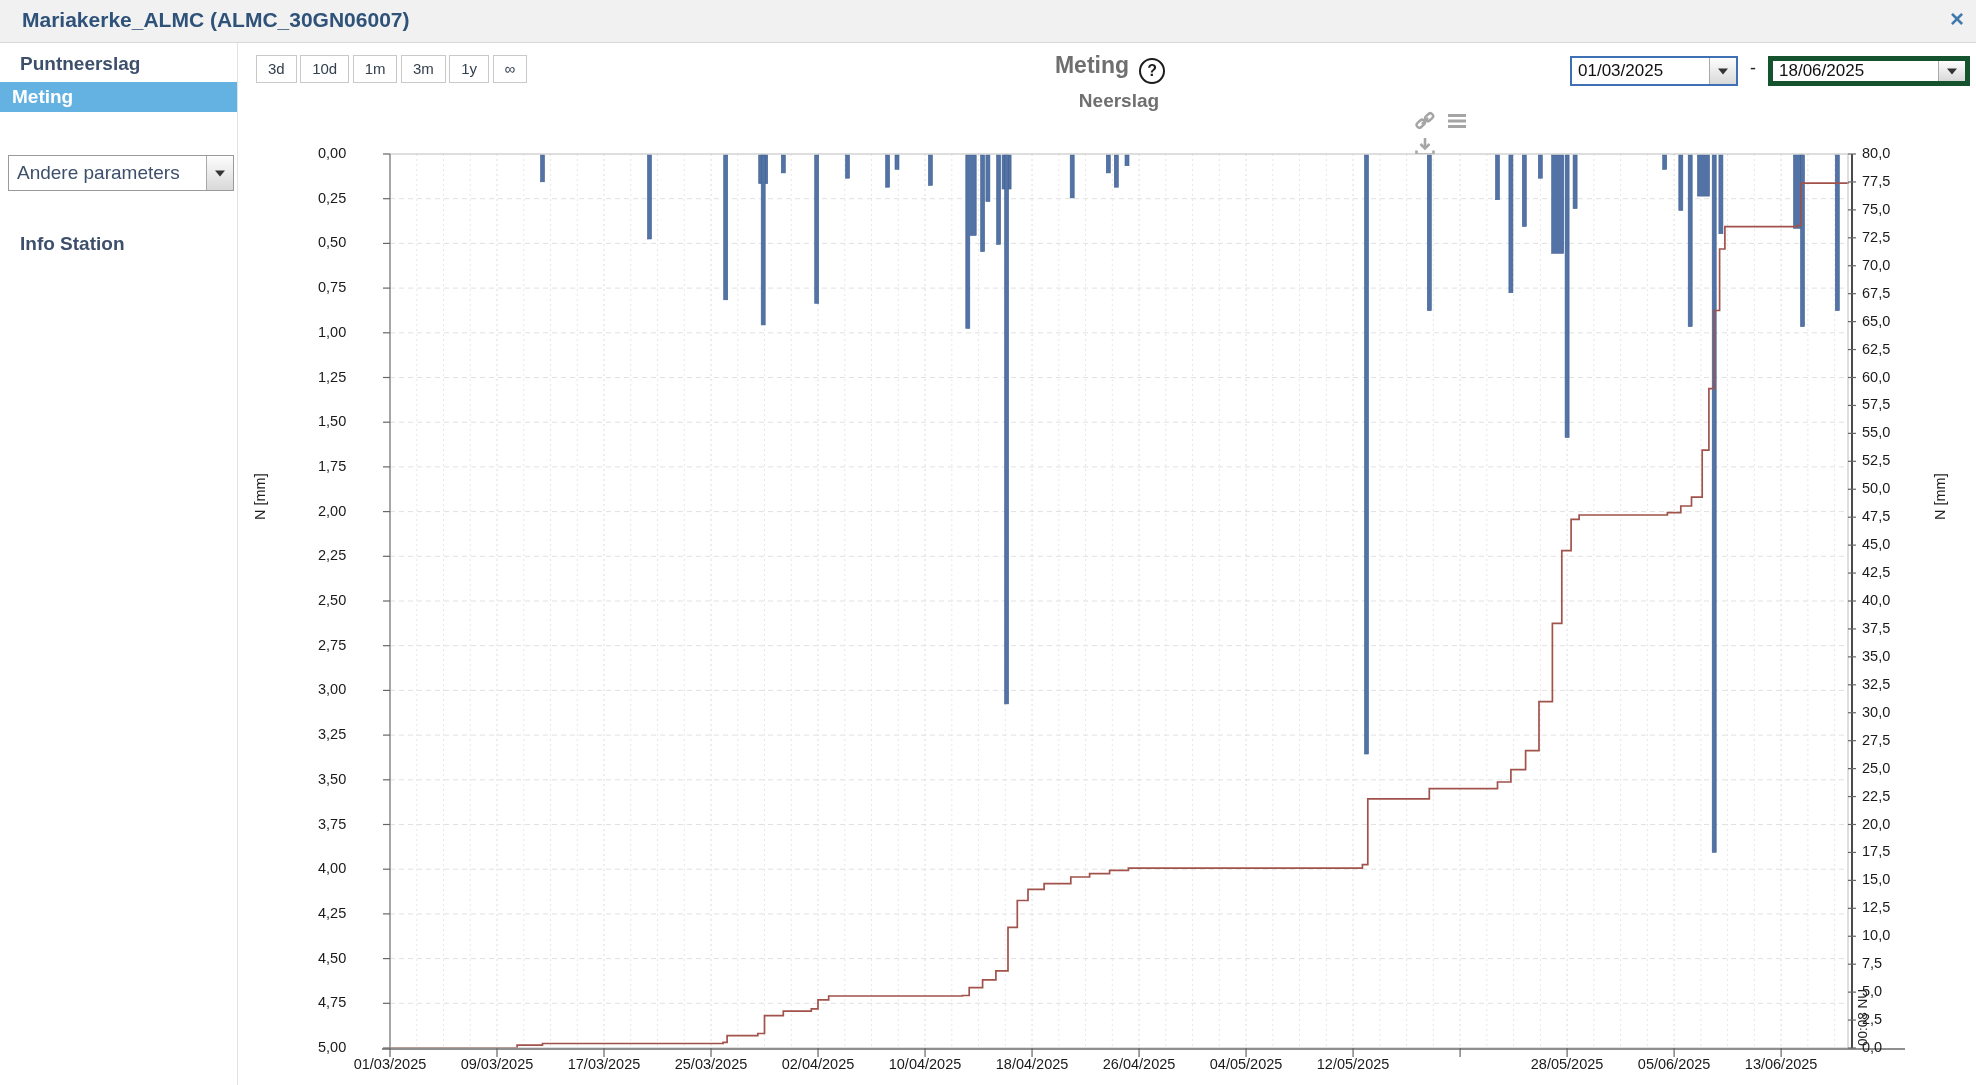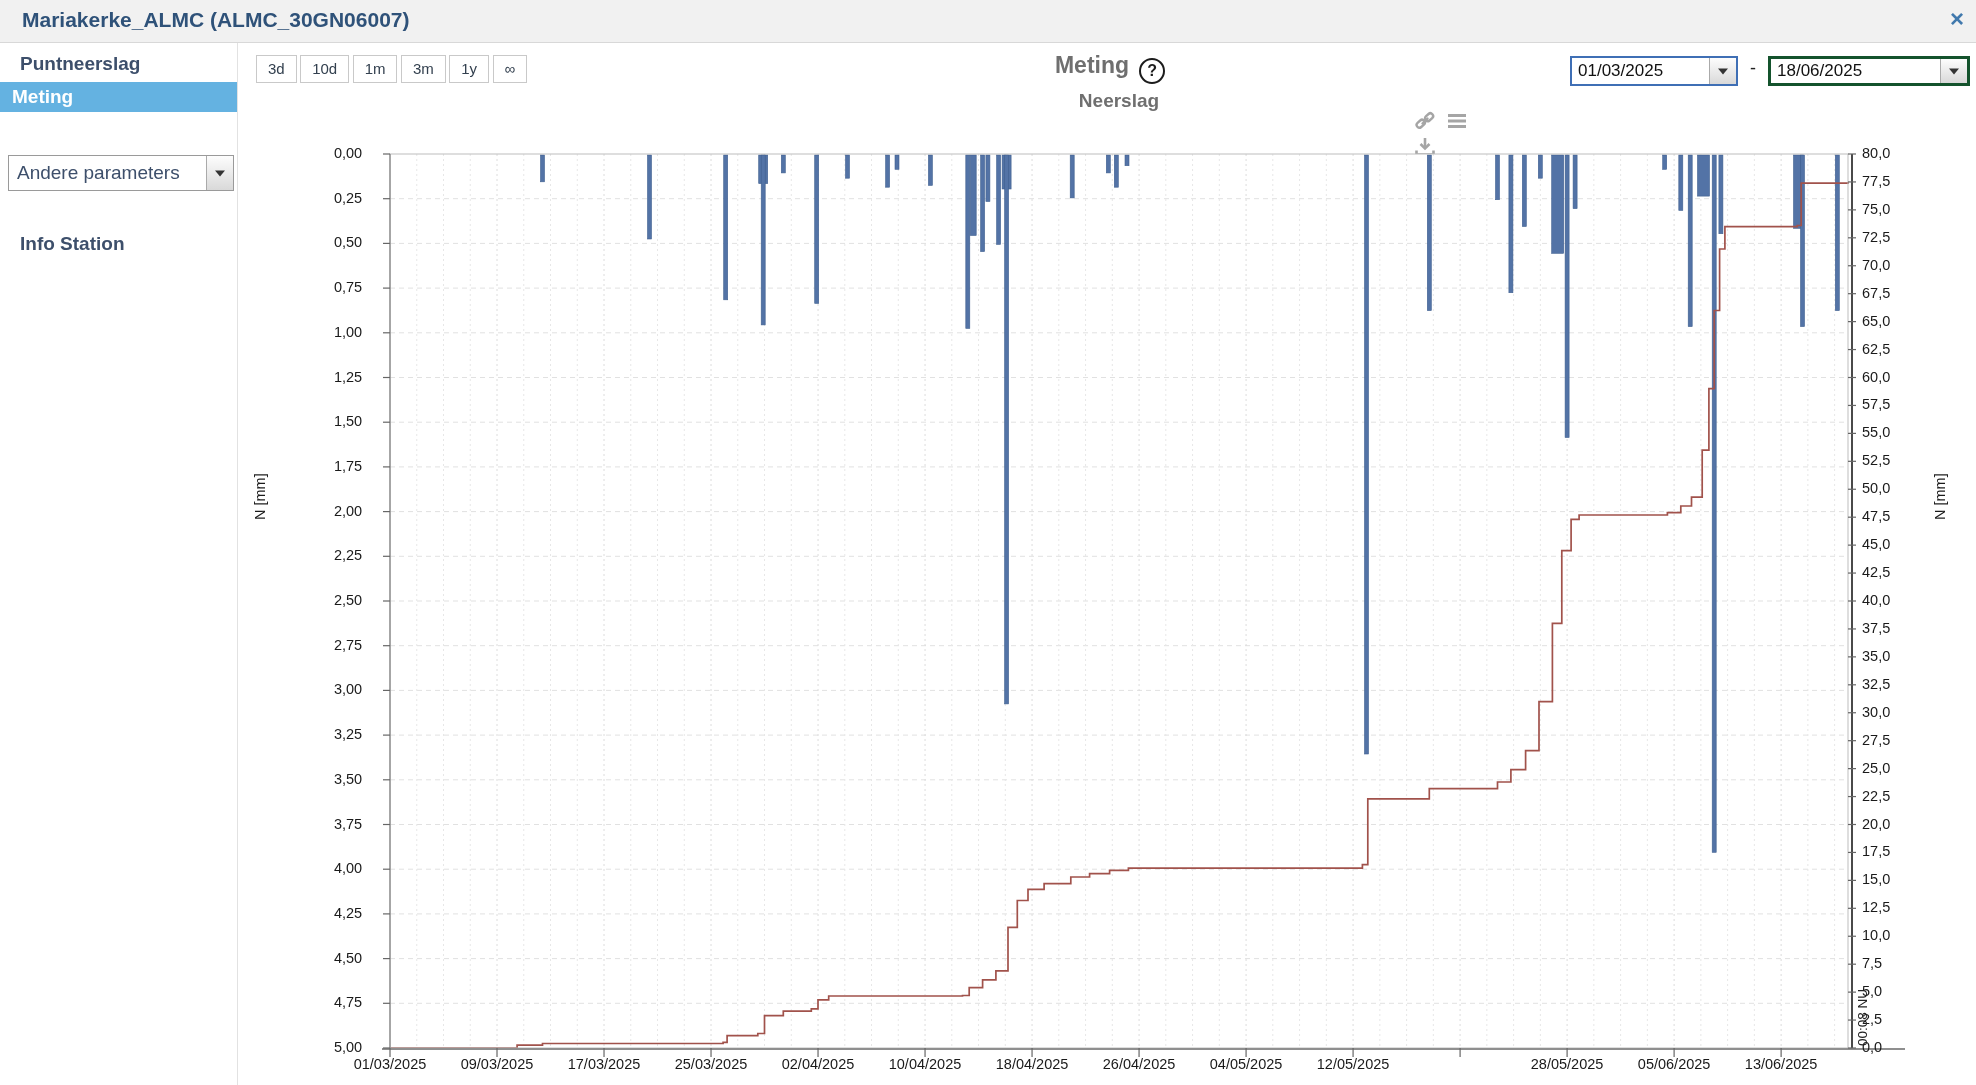--- a/index.html
+++ b/index.html
@@ -31,21 +31,21 @@
   .datewrap{position:absolute;top:56px;height:30px;}
   .dfield{position:absolute;top:0;height:30px;box-sizing:border-box;background:#fff;}
   .dfield input{position:absolute;left:0;top:0;height:100%;width:100%;border:none;outline:none;
      font-size:17px;color:#111;padding:0 0 0 6px;box-sizing:border-box;font-family:"Liberation Sans",sans-serif;}
   .dbtn{position:absolute;right:0;top:0;width:26px;height:100%;border-left:1px solid #aaa;
      background:linear-gradient(#fdfdfd,#d9d9d9);cursor:pointer;}
   .dsep{position:absolute;top:58px;font-size:18px;color:#222;}
   .cicons{position:absolute;left:1414px;top:110px;width:90px;height:22px;}
   .cicons svg{margin-right:6px;cursor:pointer;}
   
-  .ytickL{position:absolute;width:60px;text-align:center;font-size:14.5px;color:#1a1a1a;}
+  .ytickL{position:absolute;width:60px;text-align:left;font-size:14.5px;color:#1a1a1a;}
   .ytickR{position:absolute;width:60px;text-align:left;font-size:14.5px;color:#1a1a1a;}
   .xtick{position:absolute;width:96px;text-align:center;font-size:14.5px;color:#1a1a1a;}
   .vlabel{position:absolute;transform:rotate(-90deg);transform-origin:0 0;white-space:nowrap;
      font-size:14.5px;color:#1a1a1a;}
   #ctitle{position:absolute;left:390px;top:90px;width:1458px;text-align:center;font-size:19px;color:#6f6f6f;font-weight:bold;}
   #nulab{position:absolute;transform:rotate(-90deg);transform-origin:0 0;white-space:nowrap;font-size:13.5px;color:#222;}
 </style>
 </head>
 <body>
 
@@ -85,21 +85,21 @@
 <div class="datewrap" style="left:1570px;width:168px;">
   <div class="dfield" style="left:0;width:168px;border:2px solid #3f6fb5;">
     <input style="width: 138px;" value="01/03/2025">
     <span class="dbtn">
         <span class="tri"></span>
       </span>
   </div>
 </div>
 <span class="dsep" style="left:1750px">-</span>
 <div class="datewrap" style="left:1768px;width:202px;">
-  <div class="dfield" style="left:0;width:202px;border:3px solid #14532d;">
+  <div class="dfield" style="left:0;width:202px;border:5px solid #14532d;">
     <input style="width: 174px;" value="18/06/2025">
     <span class="dbtn">
         <span class="tri"></span>
       </span>
   </div>
 </div>
 
 <div class="cicons">
   <svg width="22" height="22" viewBox="0 0 22 22">
     <g stroke="#a5a5a5" stroke-width="2.4" fill="none" stroke-linecap="round">

